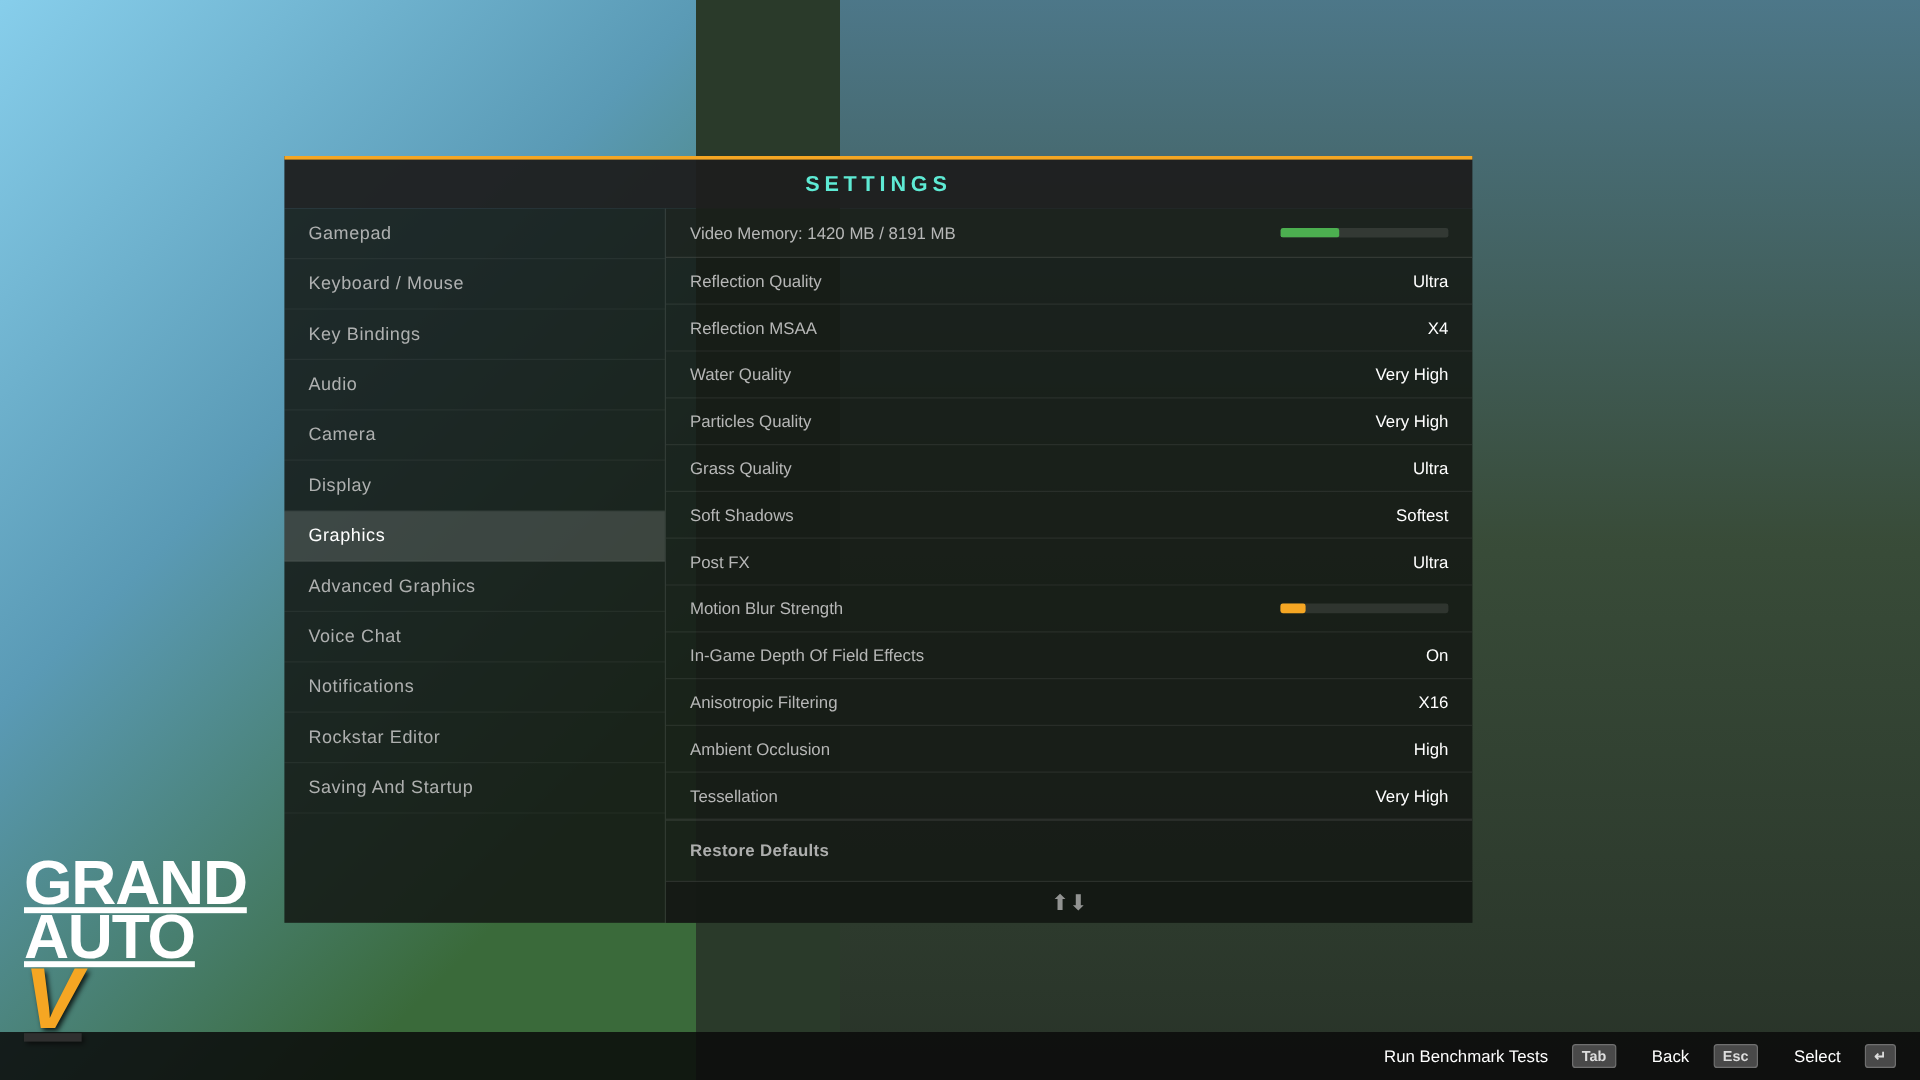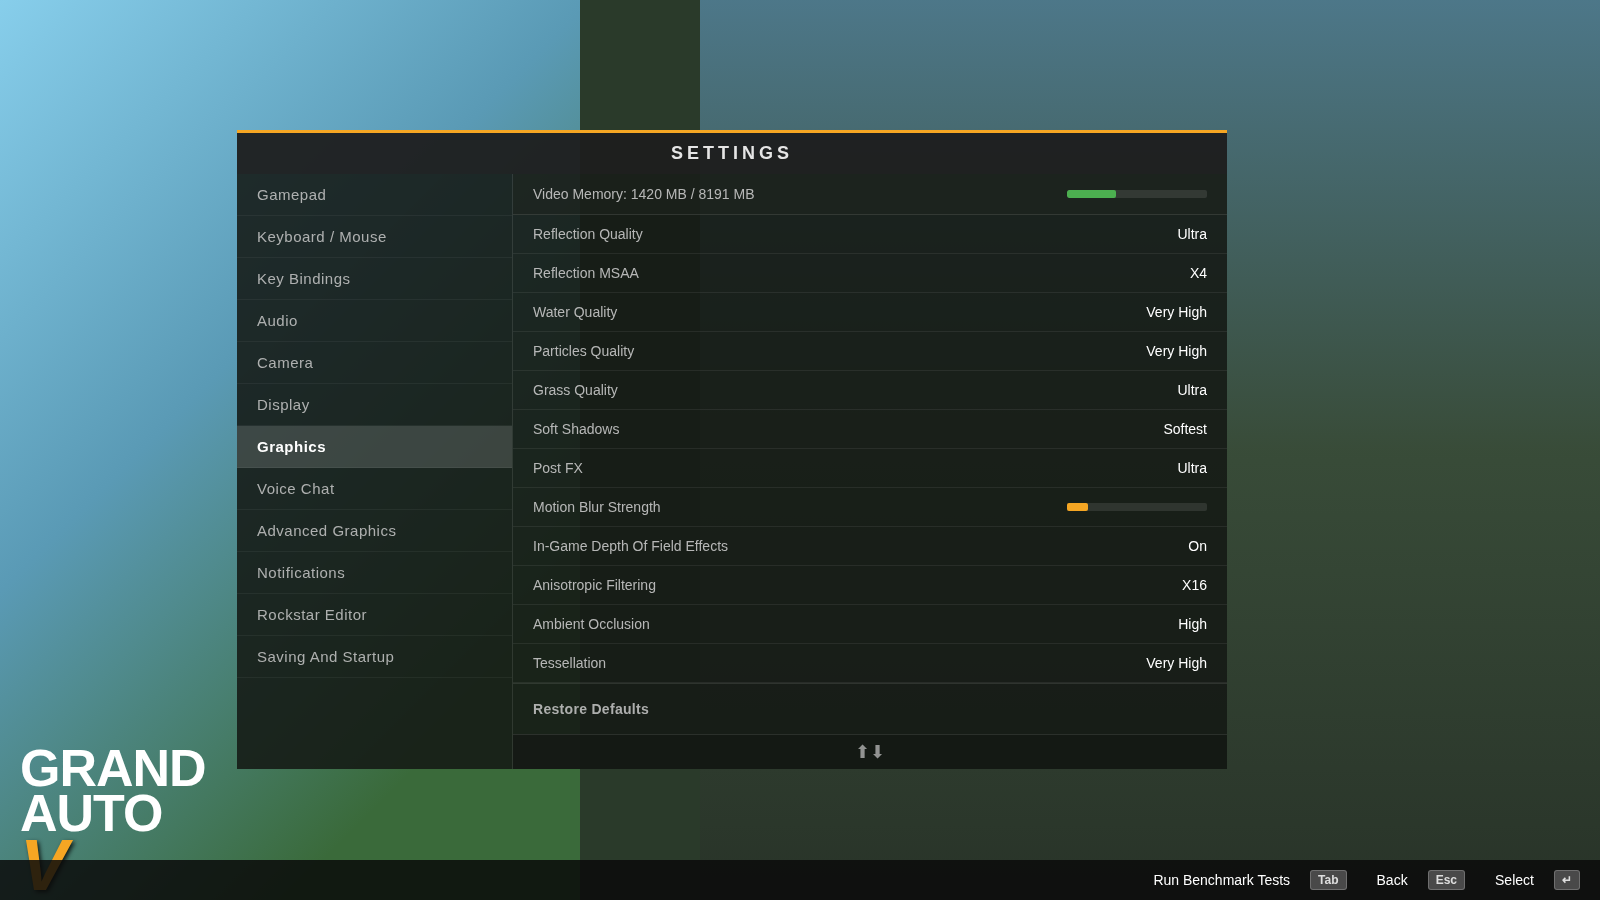--- a/index.html
+++ b/index.html
@@ -32,26 +32,27 @@
       top: 0;
       width: 580px;
       height: 900px;
       background: linear-gradient(135deg, #87CEEB 0%, #5a9ab5 40%, #3a6a3a 80%);
       z-index: 0;
     }
 
     
     .gta-logo {
       position: absolute;
-      bottom: 4px;
+      bottom: 36px;
       left: 20px;
       z-index: 10;
       color: white;
       font-weight: 900;
       line-height: 0.85;
+      text-decoration: underline;
     }
     .gta-logo .grand { font-size: 52px; text-transform: uppercase; letter-spacing: -1px; }
     .gta-logo .theft { font-size: 52px; text-transform: uppercase; letter-spacing: -1px; }
     .gta-logo .auto { font-size: 52px; text-transform: uppercase; letter-spacing: -1px; }
     .gta-logo .five {
       font-size: 64px;
       color: white;
       font-style: italic;
       font-weight: 900;
       text-shadow: 2px 2px 4px rgba(0,0,0,0.8);
@@ -78,55 +79,55 @@
     }
 
     .settings-header {
       background: rgba(30, 30, 30, 0.95);
       border-top: 3px solid #f5a623;
       padding: 10px 0;
       text-align: center;
     }
 
     .settings-title {
-      color: #e5e5e5;
+      color: #5eead4;
       font-size: 18px;
       font-weight: bold;
       letter-spacing: 4px;
       text-transform: uppercase;
       margin-top: 16px;
     }
 
     .settings-body {
       display: flex;
       flex: 1;
       background: rgba(20, 25, 20, 0.88);
     }
 
     
     .sidebar {
-      width: 276px;
+      width: 318px;
       border-right: 1px solid rgba(255,255,255,0.1);
       display: flex;
       flex-direction: column;
     }
 
     .sidebar-item {
       padding: 12px 20px;
       color: rgba(200,200,200,0.85);
       font-size: 15px;
       cursor: pointer;
       border-bottom: 1px solid rgba(255,255,255,0.05);
       letter-spacing: 0.5px;
     }
 
     .sidebar-item.active {
       background: rgba(255,255,255,0.15);
       color: white;
-      font-weight: bold;
+      font-weight: normal;
     }
 
     
     .content-panel {
       flex: 1;
       display: flex;
       flex-direction: column;
       overflow: hidden;
     }
 
@@ -293,22 +294,22 @@
   <div class="settings-body">
 
     <div class="sidebar">
       <div class="sidebar-item">Gamepad</div>
       <div class="sidebar-item">Keyboard / Mouse</div>
       <div class="sidebar-item">Key Bindings</div>
       <div class="sidebar-item">Audio</div>
       <div class="sidebar-item">Camera</div>
       <div class="sidebar-item">Display</div>
       <div class="sidebar-item active">Graphics</div>
+      <div class="sidebar-item">Advanced Graphics</div>
       <div class="sidebar-item">Voice Chat</div>
-      <div class="sidebar-item">Advanced Graphics</div>
       <div class="sidebar-item">Notifications</div>
       <div class="sidebar-item">Rockstar Editor</div>
       <div class="sidebar-item">Saving And Startup</div>
     </div>
 
     <div class="content-panel">
 
       <div class="vram-row">
         <span class="vram-label">Video Memory: 1420 MB / 8191 MB</span>
         <div class="vram-bar-container">

